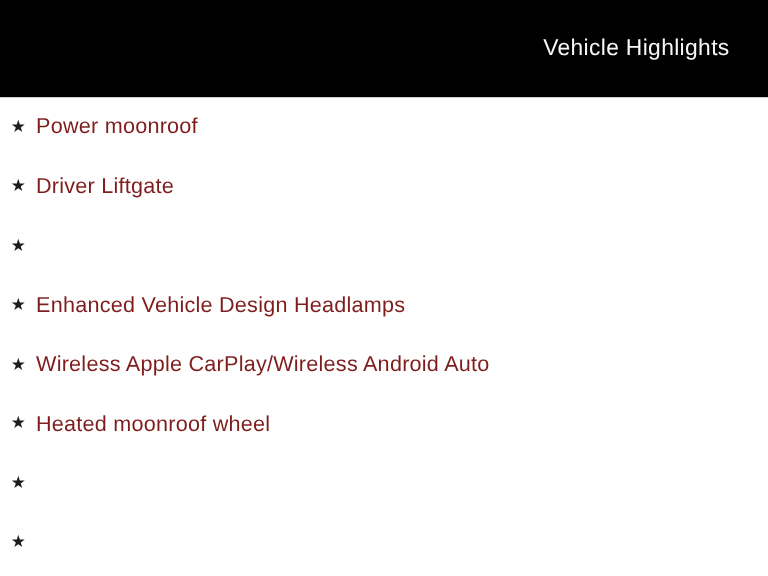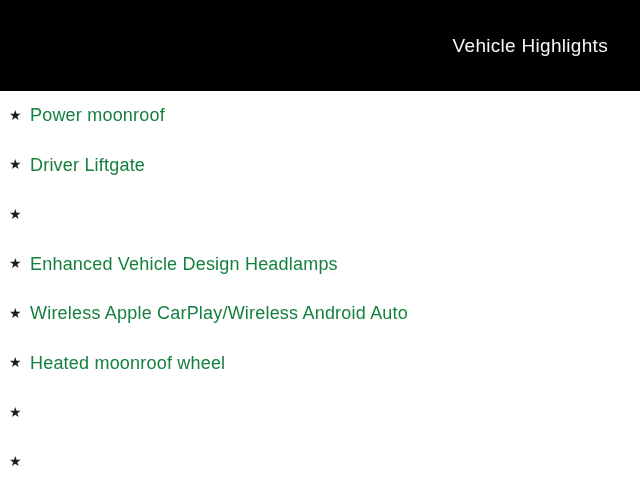--- a/index.html
+++ b/index.html
@@ -11,21 +11,21 @@
   .screen {
     position: relative;
     width: 640px;
     height: 480px;
     background: #ffffff;
     overflow: hidden;
   }
   .header {
     box-sizing: border-box;
     width: 640px;
-    height: 91px;
+    height: 81px;
     background: #000000;
     display: flex;
     align-items: center;
     justify-content: flex-end;
     padding-right: 32px;
   }
   .header-title {
     color: #f7f7f7;
     font-size: 19px;
     font-weight: 400;
@@ -48,21 +48,21 @@
   .star-bullet {
     color: #1c1c1c;
     font-size: 14px;
     line-height: 1;
     width: 21px;
     flex: 0 0 21px;
     text-align: left;
     transform: translateY(-1px);
   }
   .highlight-text {
-    color: #15803d;
+    color: #7f1d1d;
     font-size: 18px;
     font-weight: 400;
     letter-spacing: 0.2px;
     white-space: nowrap;
   }
 </style>
 </head>
 <body>
 
 <div class="screen">

